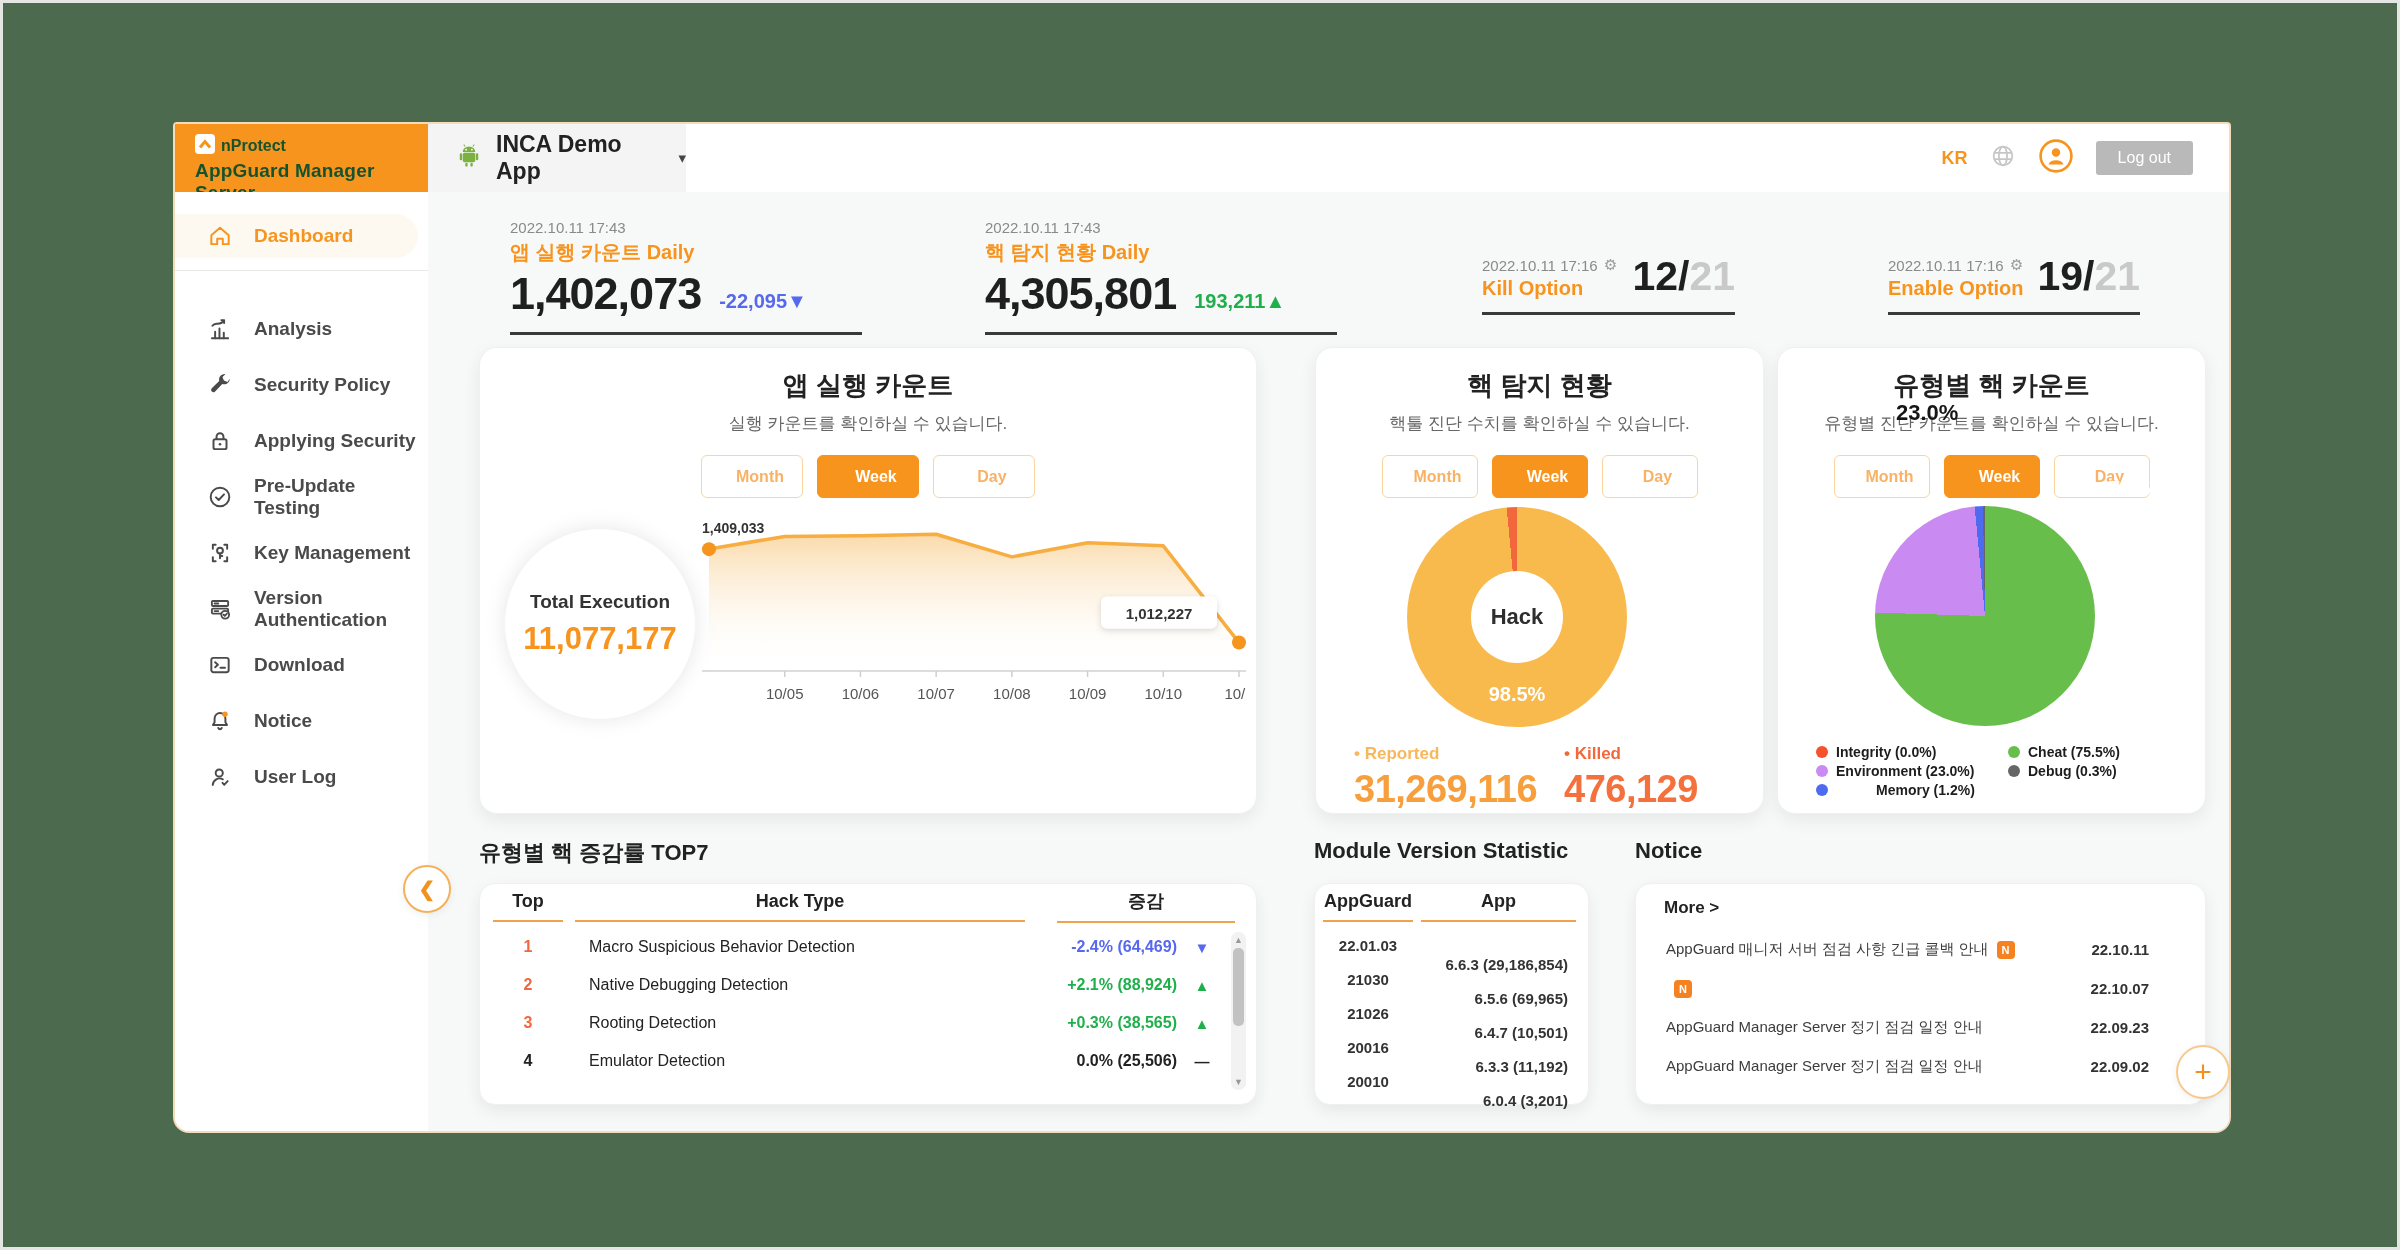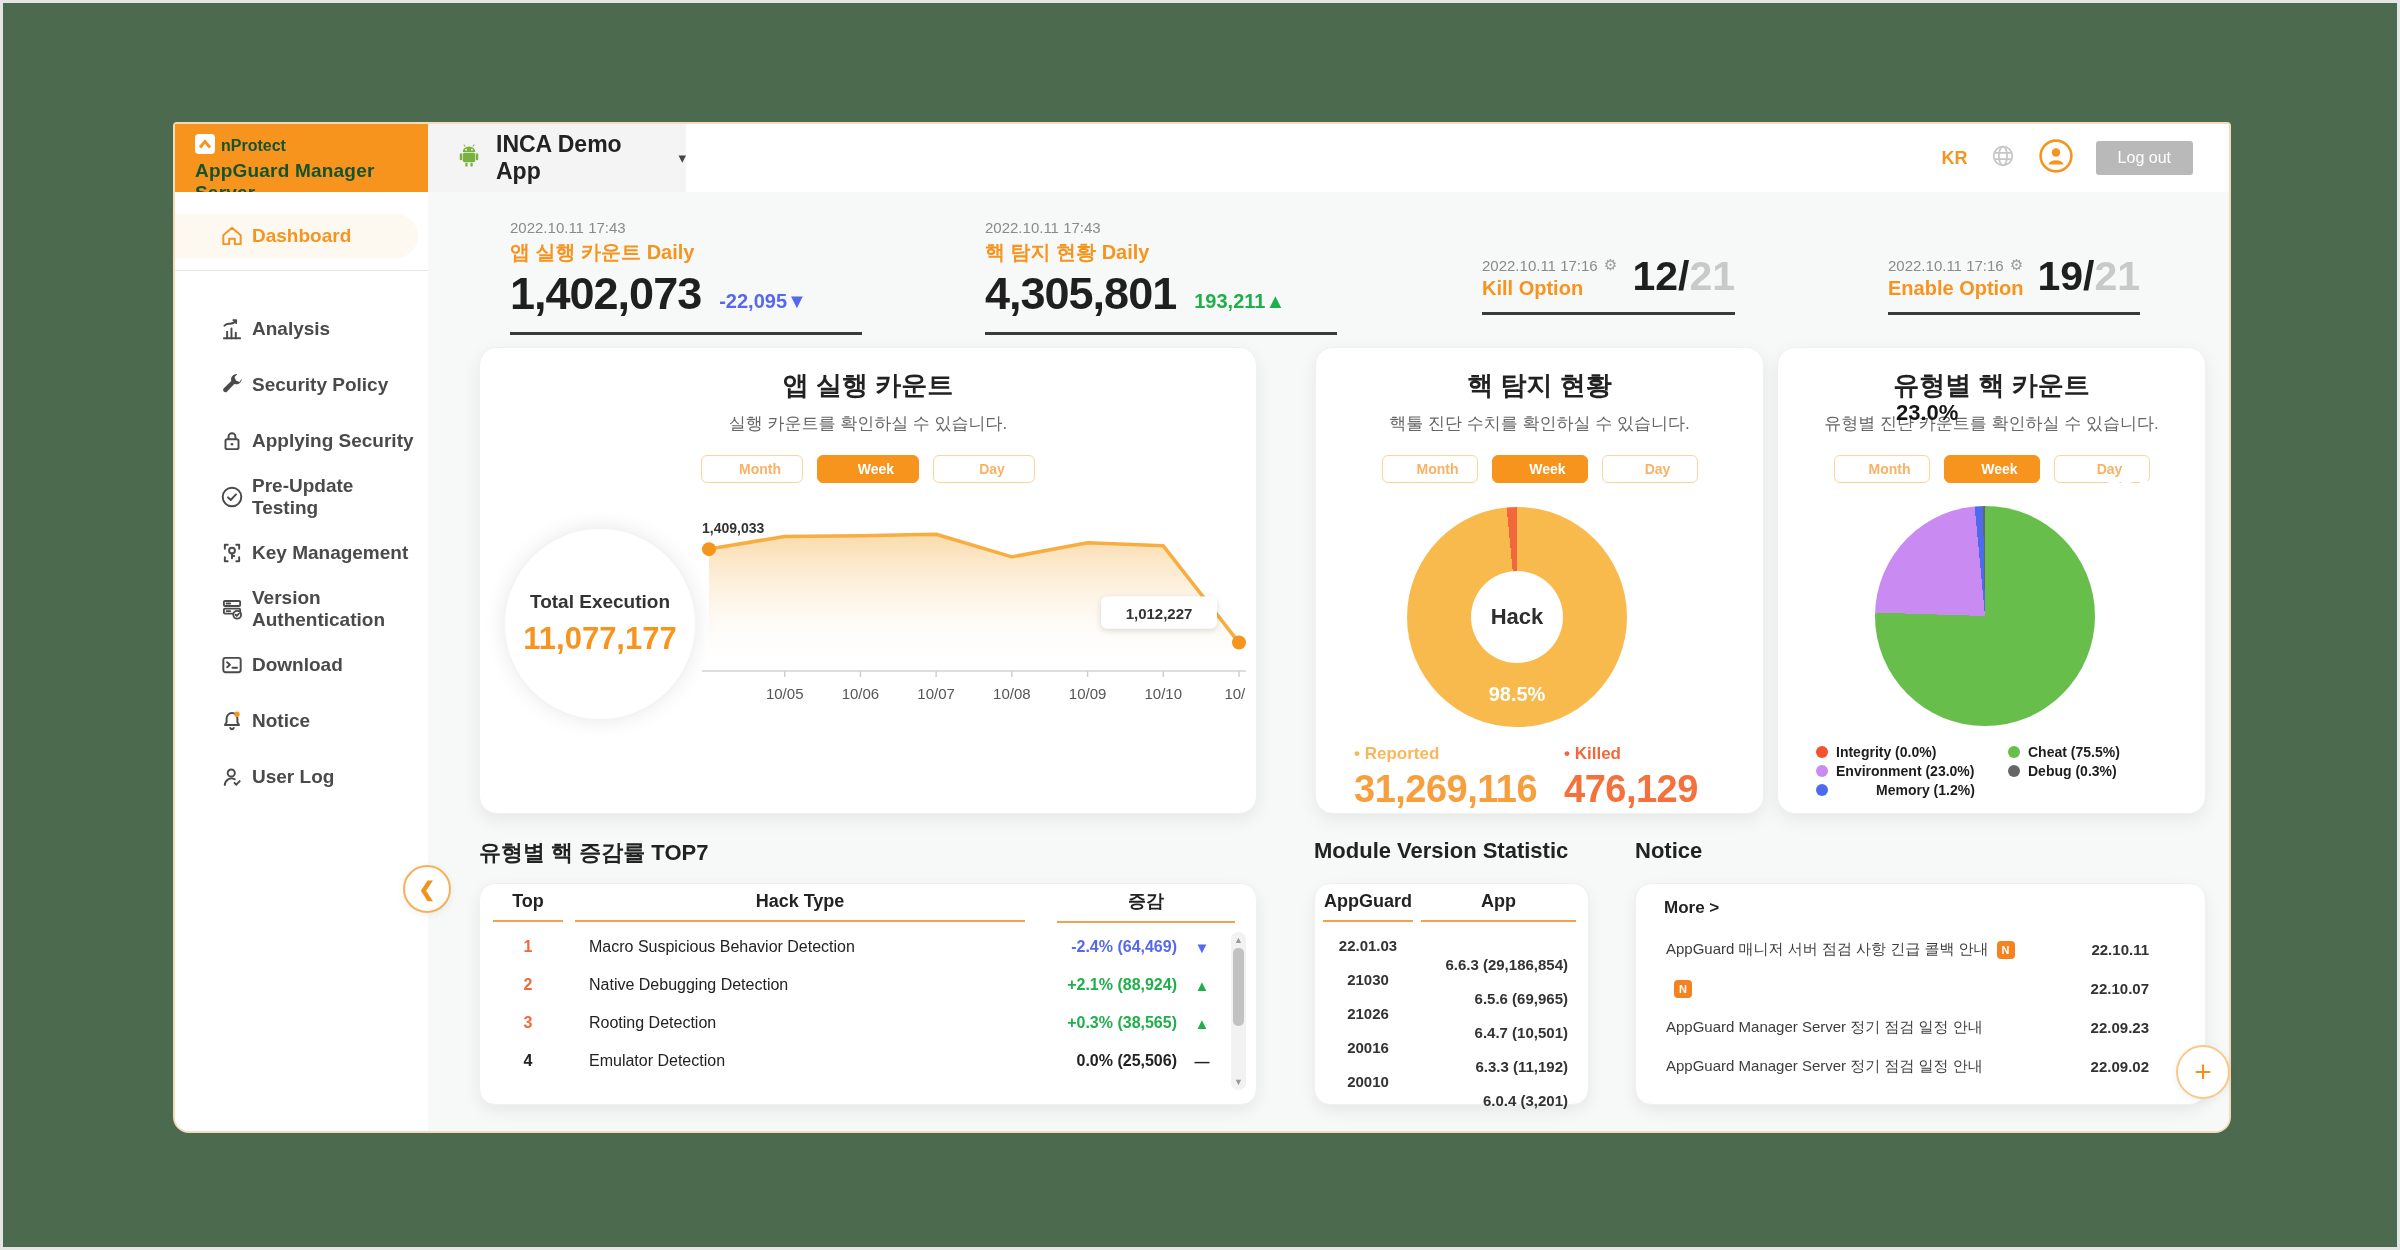--- a/index.html
+++ b/index.html
@@ -13,21 +13,21 @@
   .logo-line1 { display:flex; align-items:center; gap:6px; font-size:16px; font-weight:bold; }
   .logo-line2 { font-size:19px; font-weight:bold; margin-top:2px; letter-spacing:0.2px; }
   .app-selector { width:258px; background:#f4f4f4; display:flex; align-items:center; padding-left:26px; gap:12px; cursor:pointer; }
   .app-name { font-size:23px; font-weight:bold; color:#222; }
   .caret { font-size:15px; color:#444; margin-left:14px; }
   .header-right { margin-left:auto; display:flex; align-items:center; gap:22px; padding-right:36px; }
   .lang { color:#F7941E; font-weight:bold; font-size:18px; }
   .logout-btn { background:#b9b9b9; color:#fff; font-size:16px; border:none; border-radius:3px; padding:8px 22px; cursor:pointer; }
   
   .sidebar { position:absolute; left:0; top:68px; bottom:0; width:253px; background:#fff; padding-top:22px; border-radius:0 0 0 14px;}
-  .nav-item { height:44px; display:flex; align-items:center; gap:7px; padding-left:44px; margin:0 10px 12px 0;
+  .nav-item { height:44px; display:flex; align-items:center; gap:21px; padding-left:32px; margin:0 10px 12px 0;
               font-size:19px; font-weight:bold; color:#4a4a4a; cursor:pointer; }
   .nav-item.active { color:#F7941E; background:#fdf8f0; border-radius:0 24px 24px 0; }
   .nav-divider { height:1px; background:#e8e8e8; margin:2px 0 36px 0; }
   .nav-item svg { flex:0 0 26px; }
   
   .main { position:absolute; left:253px; top:68px; right:0; bottom:0; background:#f7f8f8; border-radius:0 0 14px 0; }
   
   .stat { position:absolute; top:27px; border-bottom:3px solid #3a3a3a; padding-bottom:12px; }
   .ts { font-size:15px; color:#8a8a8a; display:flex; align-items:center; gap:6px; }
   .gear { color:#9a9a9a; font-size:15px; }
@@ -39,22 +39,22 @@
   .sdelta.up { color:#1faf4b; }
   .stat.opt { display:flex; align-items:flex-end; justify-content:space-between; }
   .optnum { font-size:41px; font-weight:bold; color:#1f1f1f; }
   .optnum .dim { color:#c9c9c9; }
   
   .card { position:absolute; top:155px; height:467px; background:#fff; border-radius:18px;
           box-shadow:0 6px 18px rgba(0,0,0,0.07); border:1px solid #f0f0f0; }
   .card-title { text-align:center; font-size:26px; font-weight:bold; color:#222; margin-top:20px; }
   .card-sub { text-align:center; font-size:17px; color:#666; margin-top:9px; }
   .tabs { display:flex; justify-content:center; gap:14px; margin-top:20px; }
-  .tab { width:102px; height:28px; border-radius:6px; border:1px solid #fbd49e; background:#fff; color:#f9b265;
-         font-size:14px; font-weight:bold; cursor:pointer;padding-left:16px; }
+  .tab { width:102px; height:43px; border-radius:6px; border:1px solid #fbd49e; background:#fff; color:#f9b265;
+         font-size:16px; font-weight:bold; cursor:pointer;padding-left:16px; }
   .tab.active { background:#F7941E; border-color:#F7941E; color:#fff; }
   .tabs.small .tab { width:96px; }
   
   .total-circle { position:absolute; left:25px; top:181px; width:190px; height:190px; border-radius:50%;
                   background:#fff; box-shadow:0 0 22px rgba(0,0,0,0.10); display:flex; flex-direction:column;
                   align-items:center; justify-content:center; gap:8px; }
   .total-label { font-size:19px; font-weight:bold; color:#333; }
   .total-value { font-size:31px; font-weight:bold; color:#F7941E; }
   #exec-chart { position:absolute; left:222px; top:161px; width:544px; height:204px; }
   

